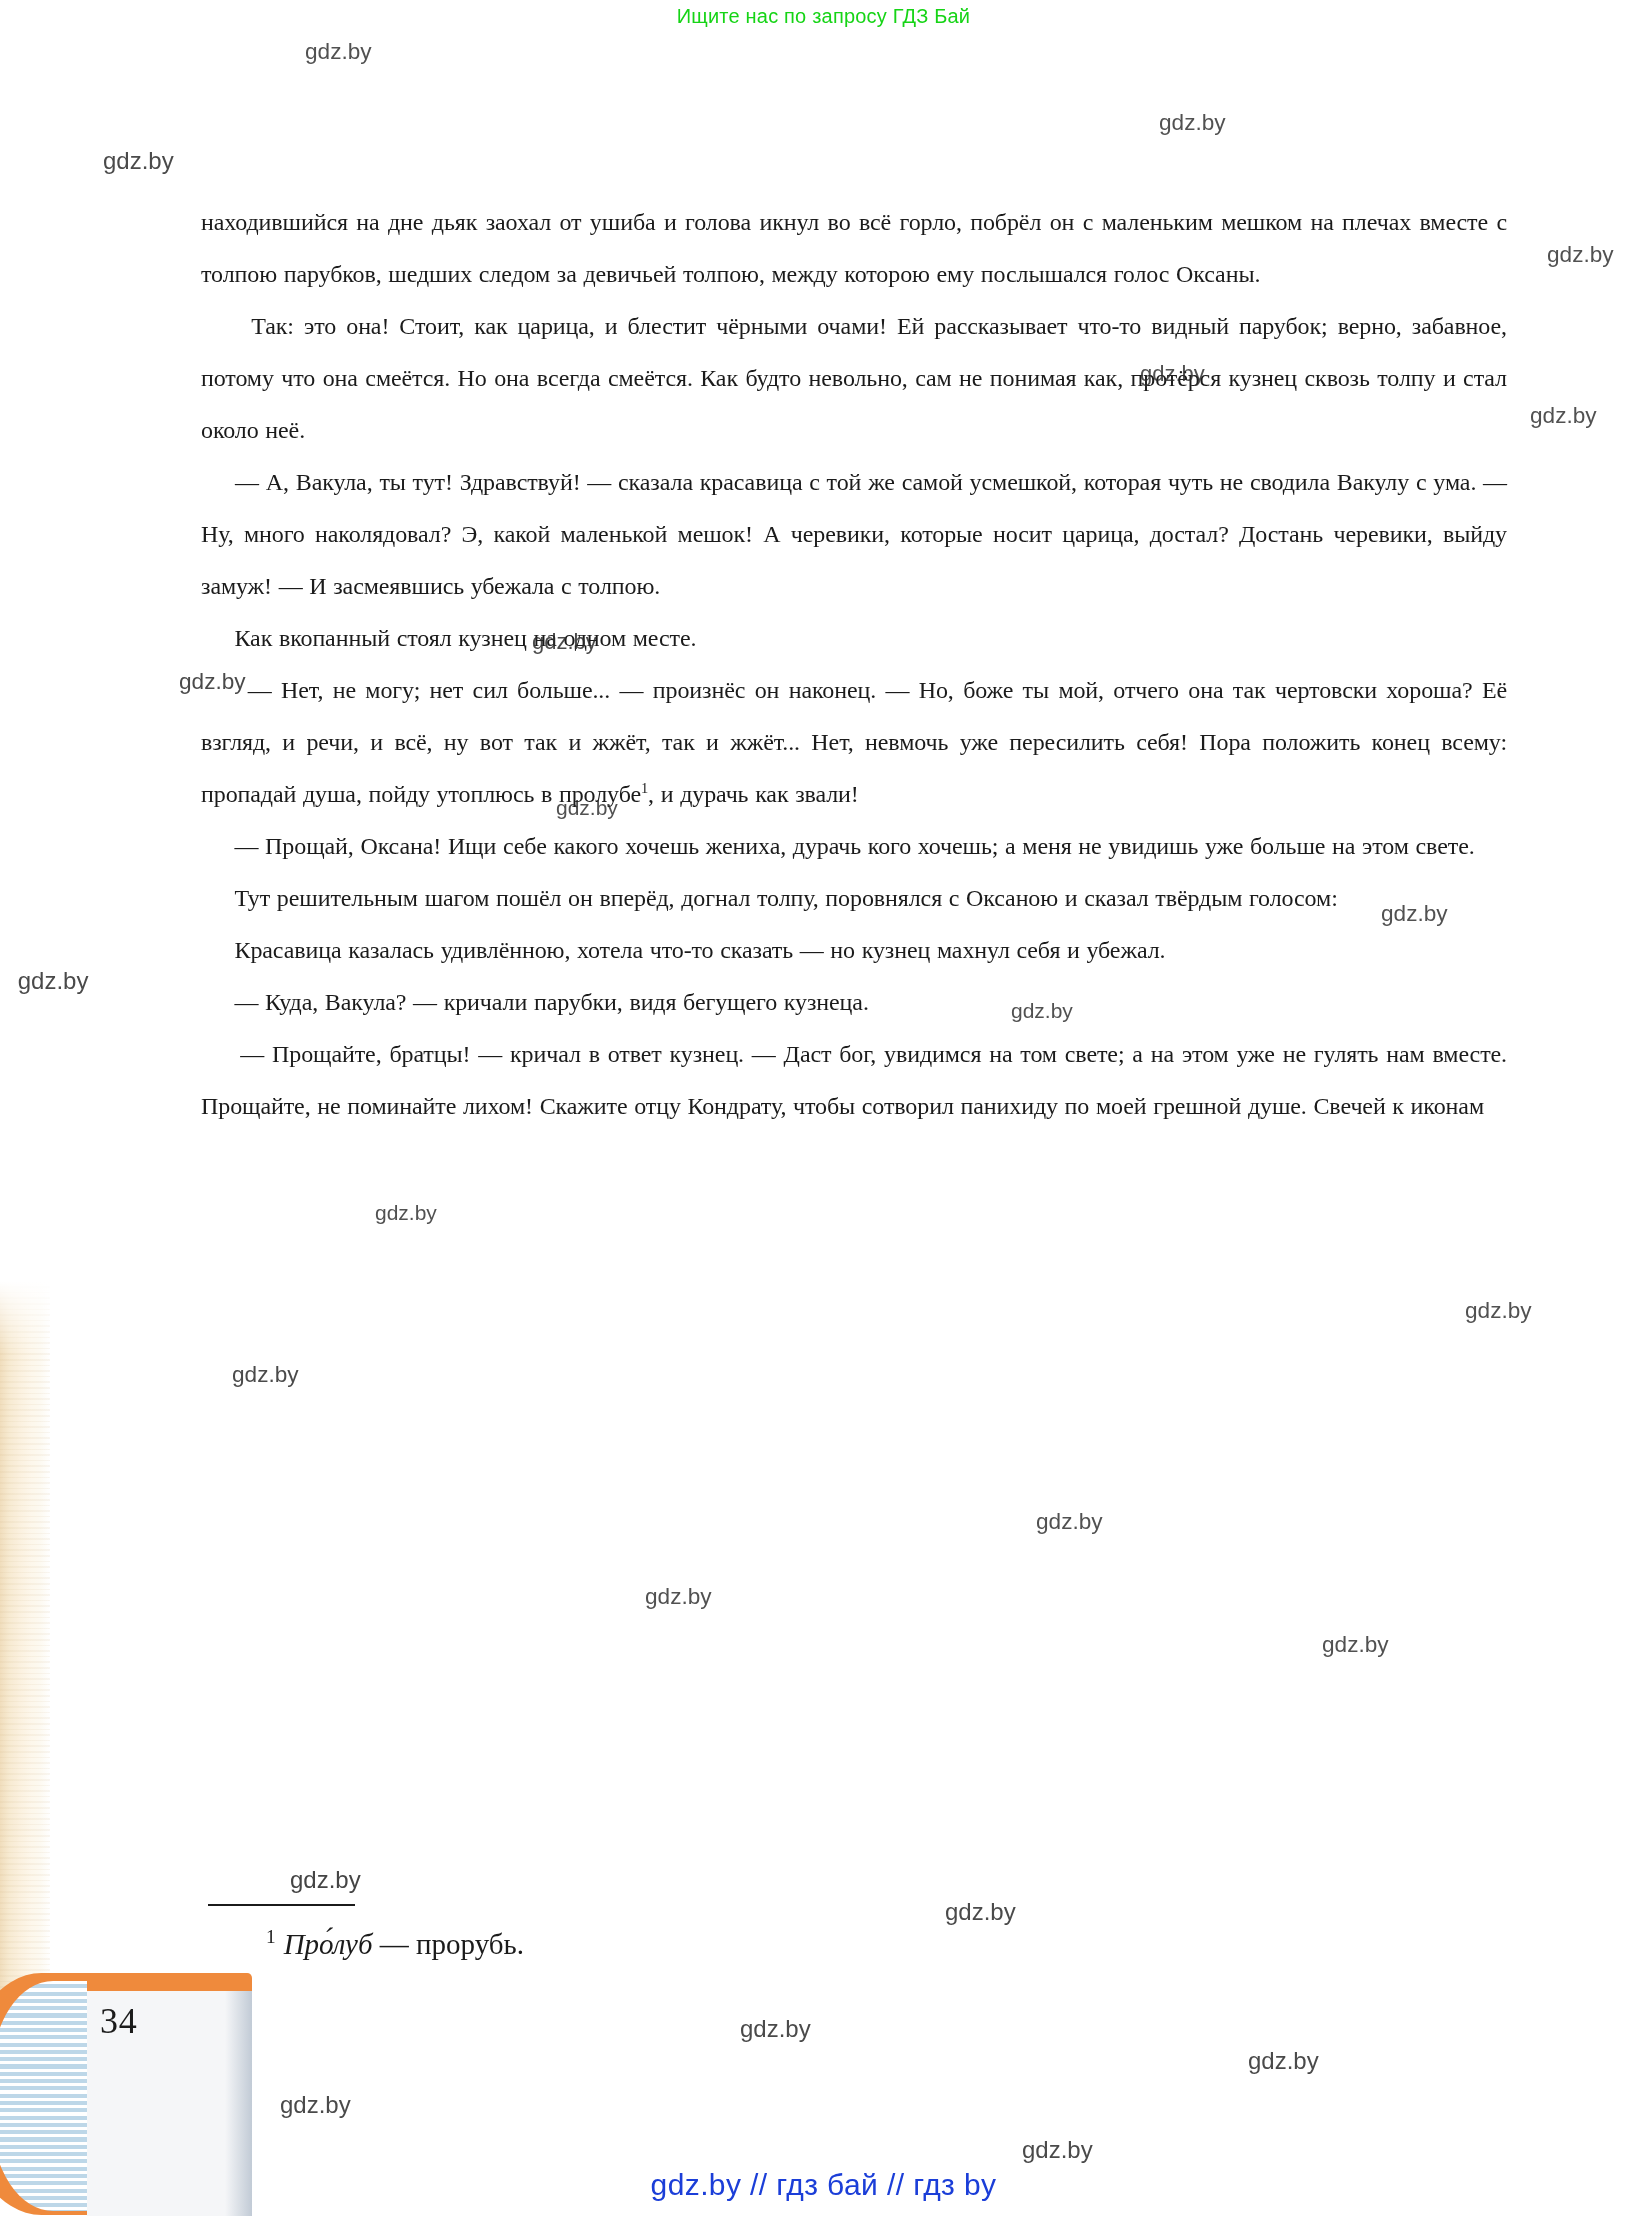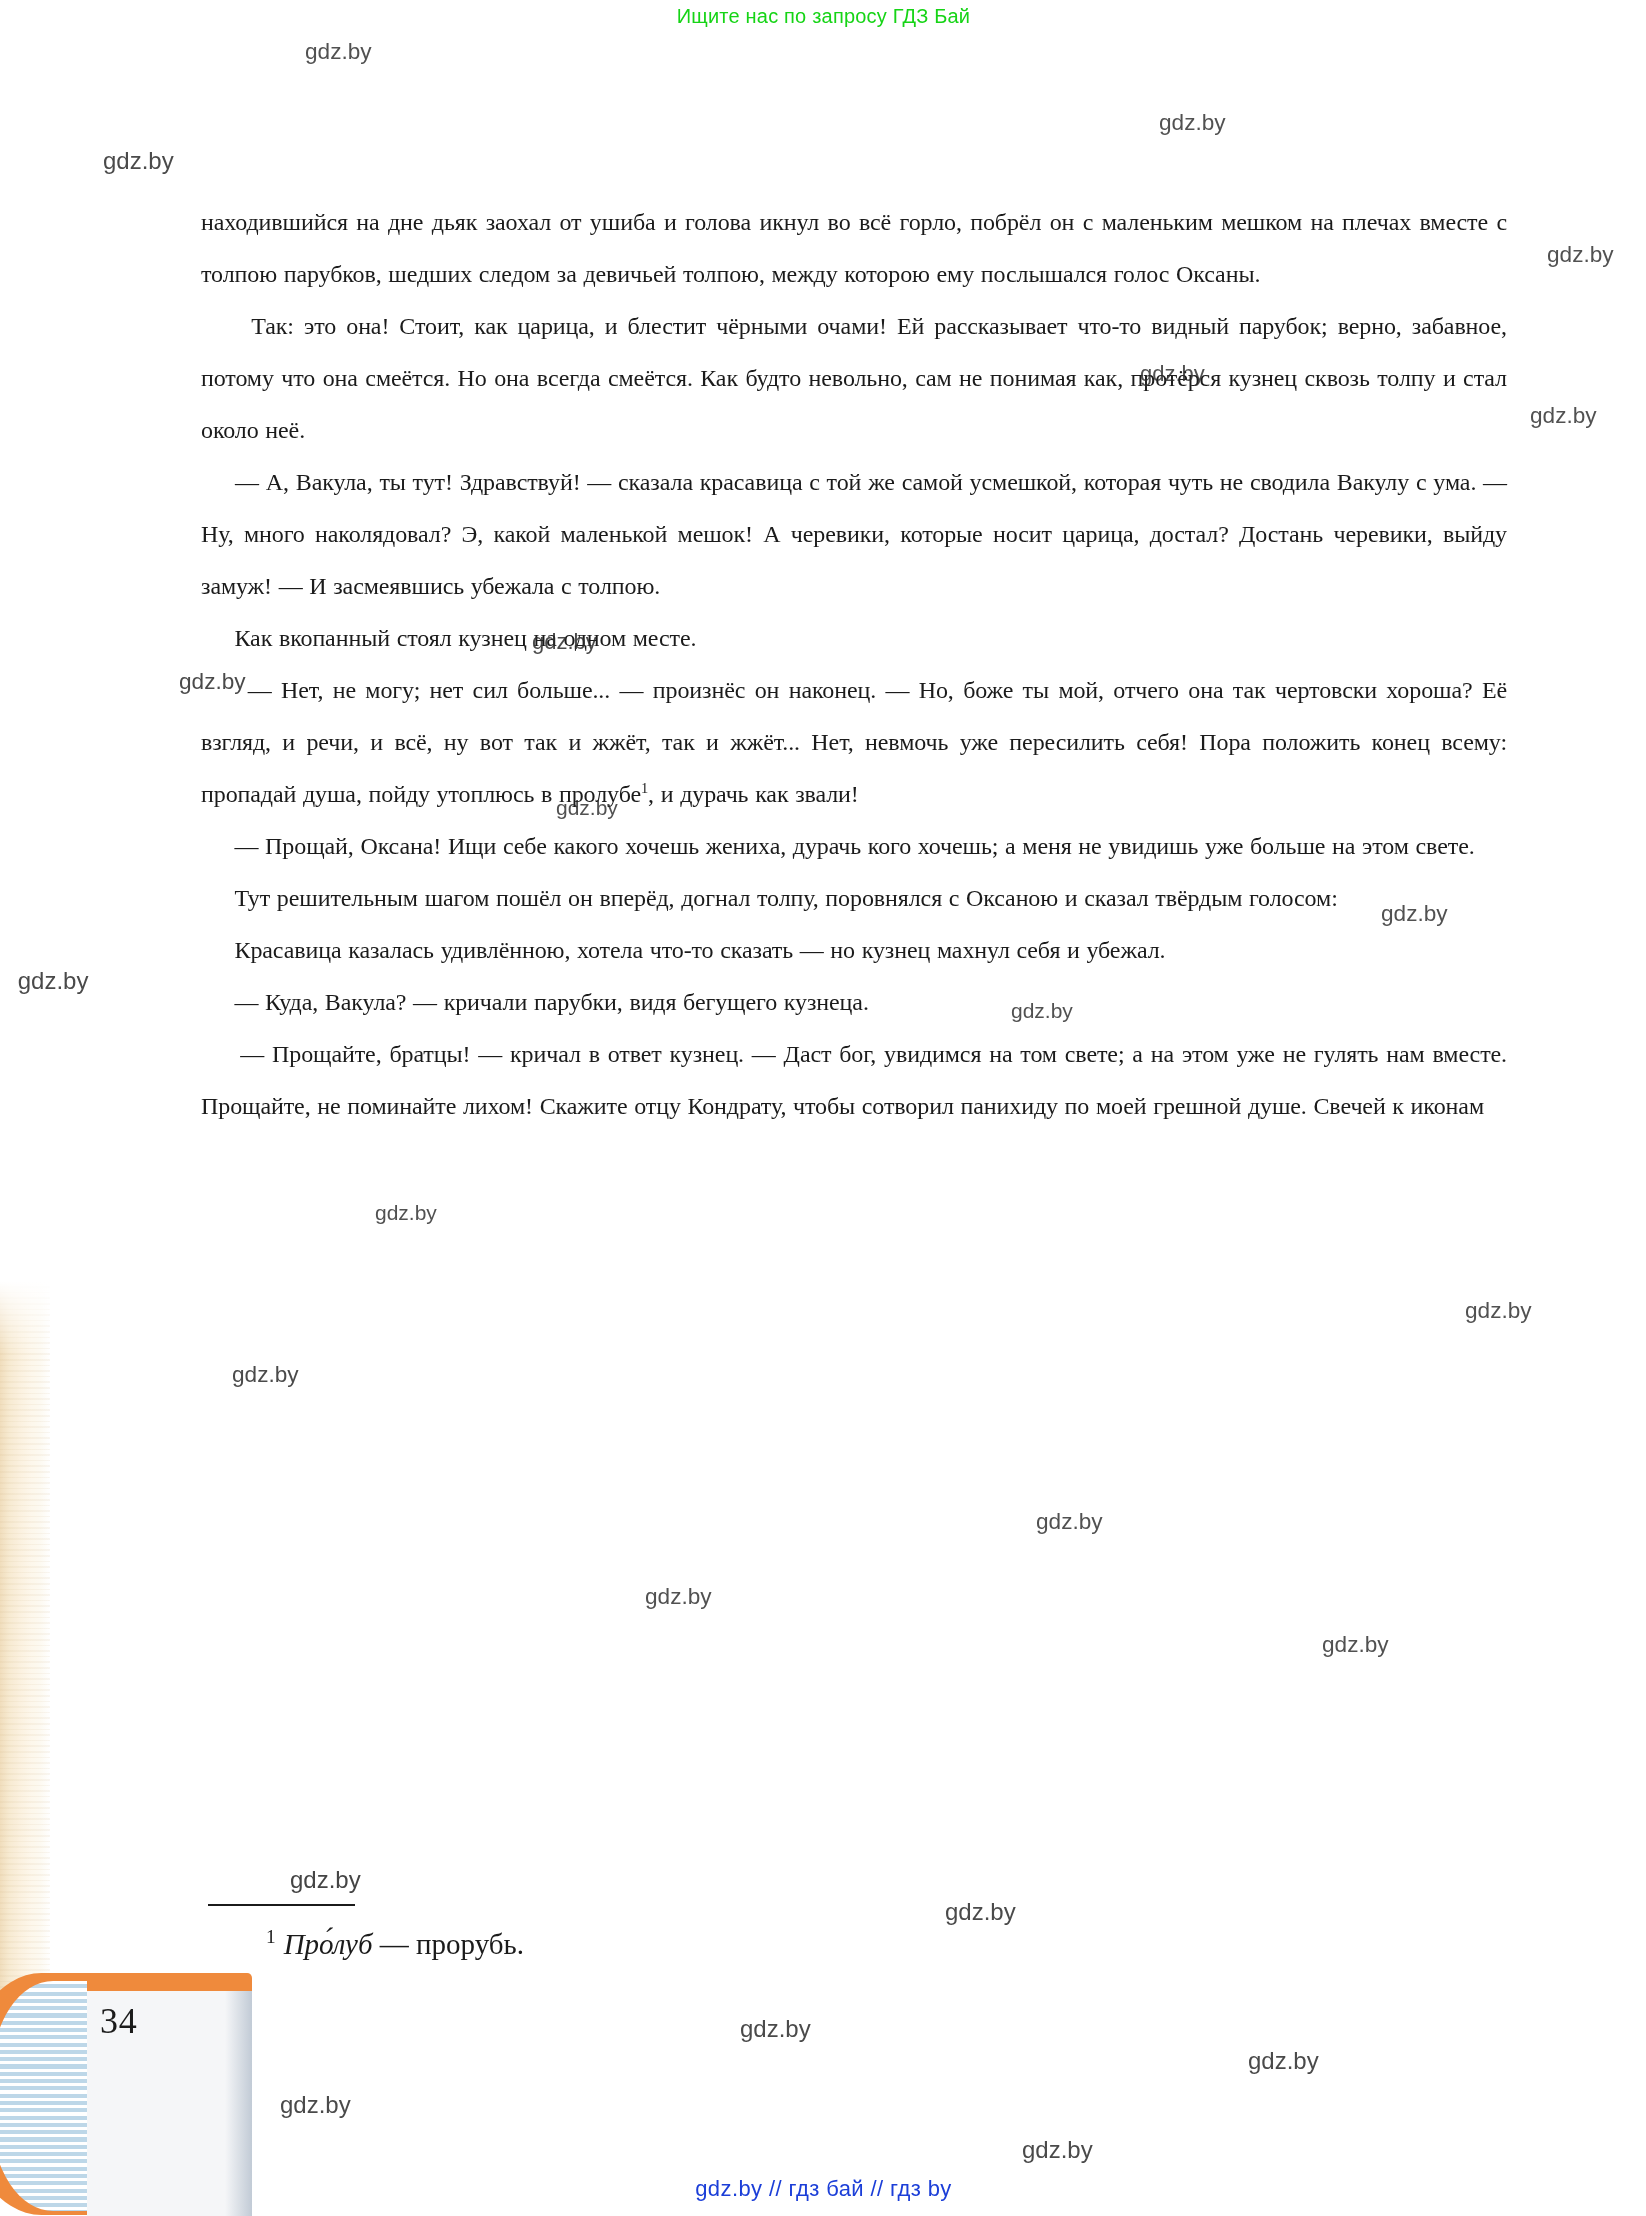--- a/index.html
+++ b/index.html
@@ -196,21 +196,21 @@
 
   
   .bottom-footer {
     position: absolute;
     left: 0;
     bottom: 14.5px;
     width: 1647px;
     text-align: center;
     color: #1b3ed8;
     font-family: "Liberation Sans", sans-serif;
-    font-size: 22px;
+    font-size: 30px;
     letter-spacing: 0.4px;
   }
 
   
   .wm {
     position: absolute;
     font-family: "Liberation Sans", sans-serif;
     color: #2b2b2b;
     white-space: nowrap;
     pointer-events: none;

